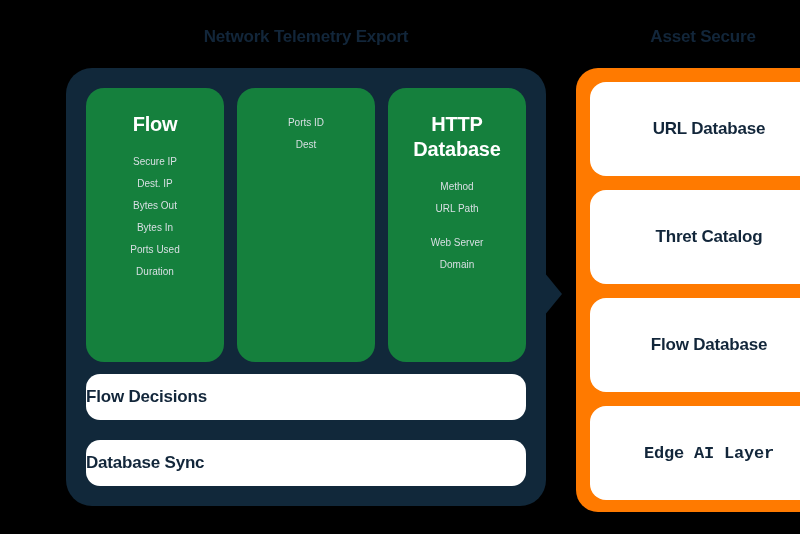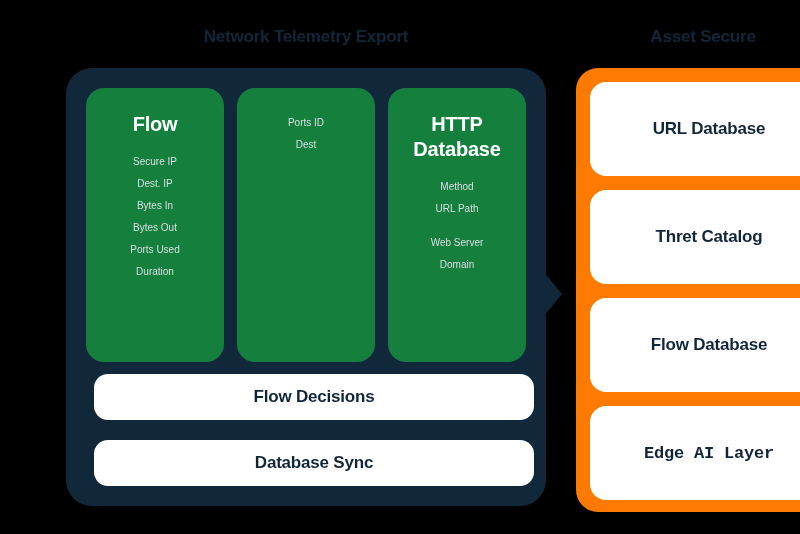--- a/index.html
+++ b/index.html
@@ -106,28 +106,27 @@
     line-height: 22px;
     white-space: pre-line;
   }
   .field-list li.gap {
     margin-top: 12px;
   }
 
   
   .white-bar {
     position: absolute;
-    left: 28px;
+    left: 20px;
     width: 440px;
     height: 46px;
     background: #ffffff;
     border-radius: 14px;
     display: flex;
     align-items: center;
-    justify-content: center;
     box-sizing: border-box;
   }
   .white-bar-label {
     color: #12263a;
     font-weight: bold;
     font-size: 17px;
     letter-spacing: -0.2px;
   }
   #bar-0 { top: 306px; }
   #bar-1 { top: 372px; }
@@ -175,22 +174,22 @@
 
   <div id="left-panel">
 
     <div id="cards-row">
 
       <div class="field-card">
         <div class="field-card-title">Flow</div>
         <ul class="field-list">
           <li>Secure IP</li>
           <li>Dest. IP</li>
+          <li>Bytes Out</li>
           <li>Bytes In</li>
-          <li>Bytes Out</li>
           <li>Ports Used</li>
           <li>Duration</li>
         </ul>
       </div>
 
       <div class="field-card">
         <ul class="field-list">
           <li>Ports ID</li>
           <li>Dest</li>
         </ul>

